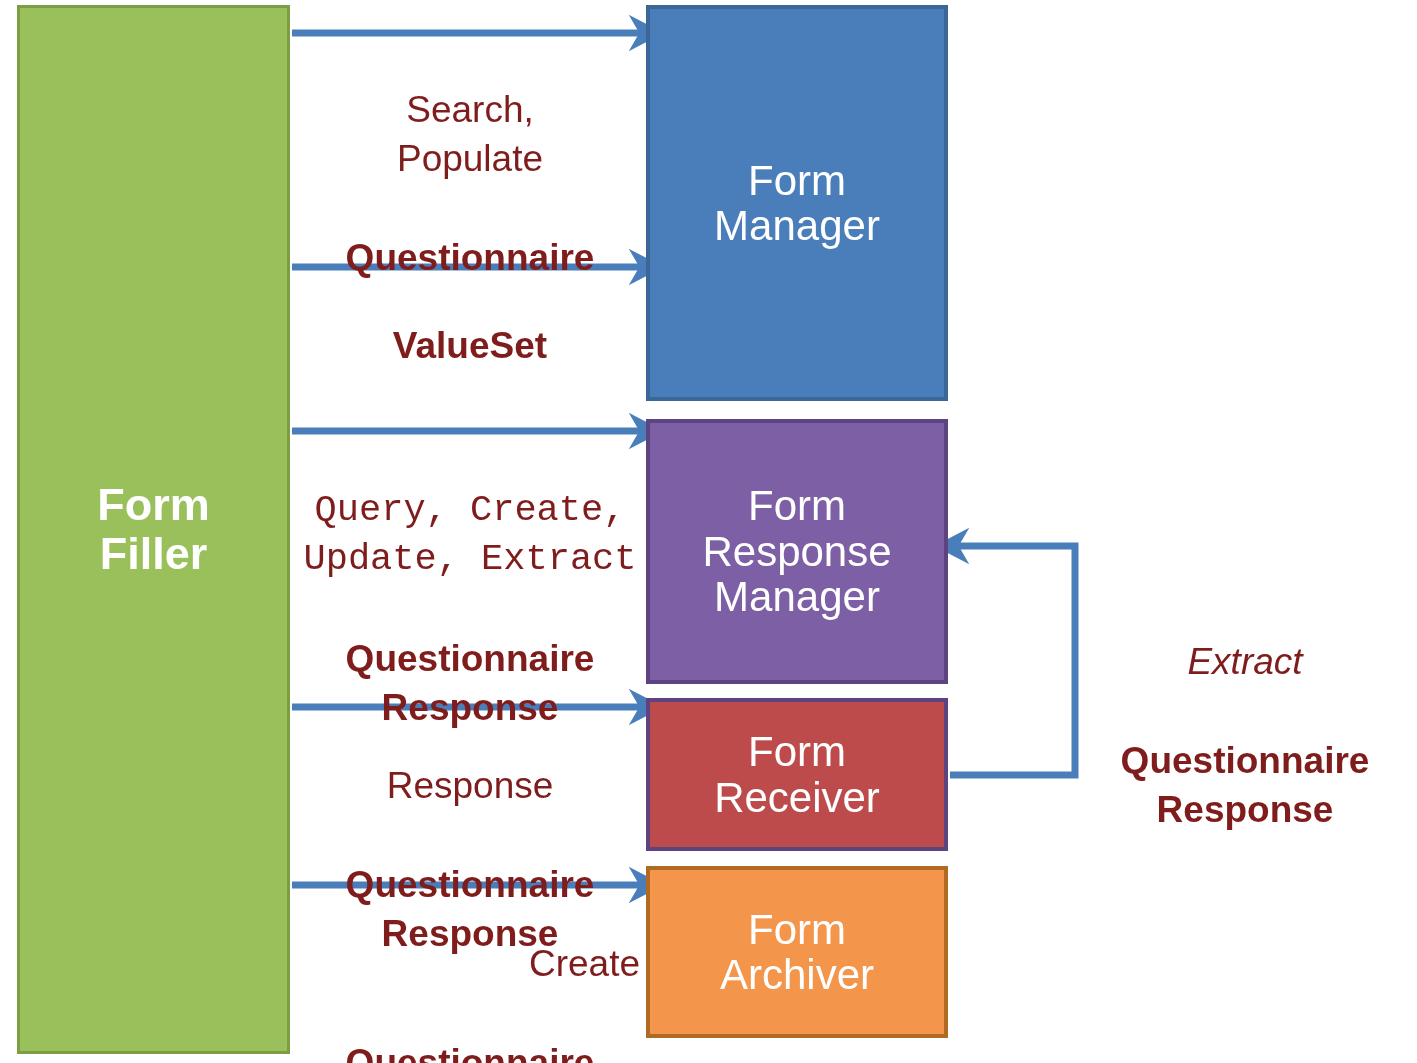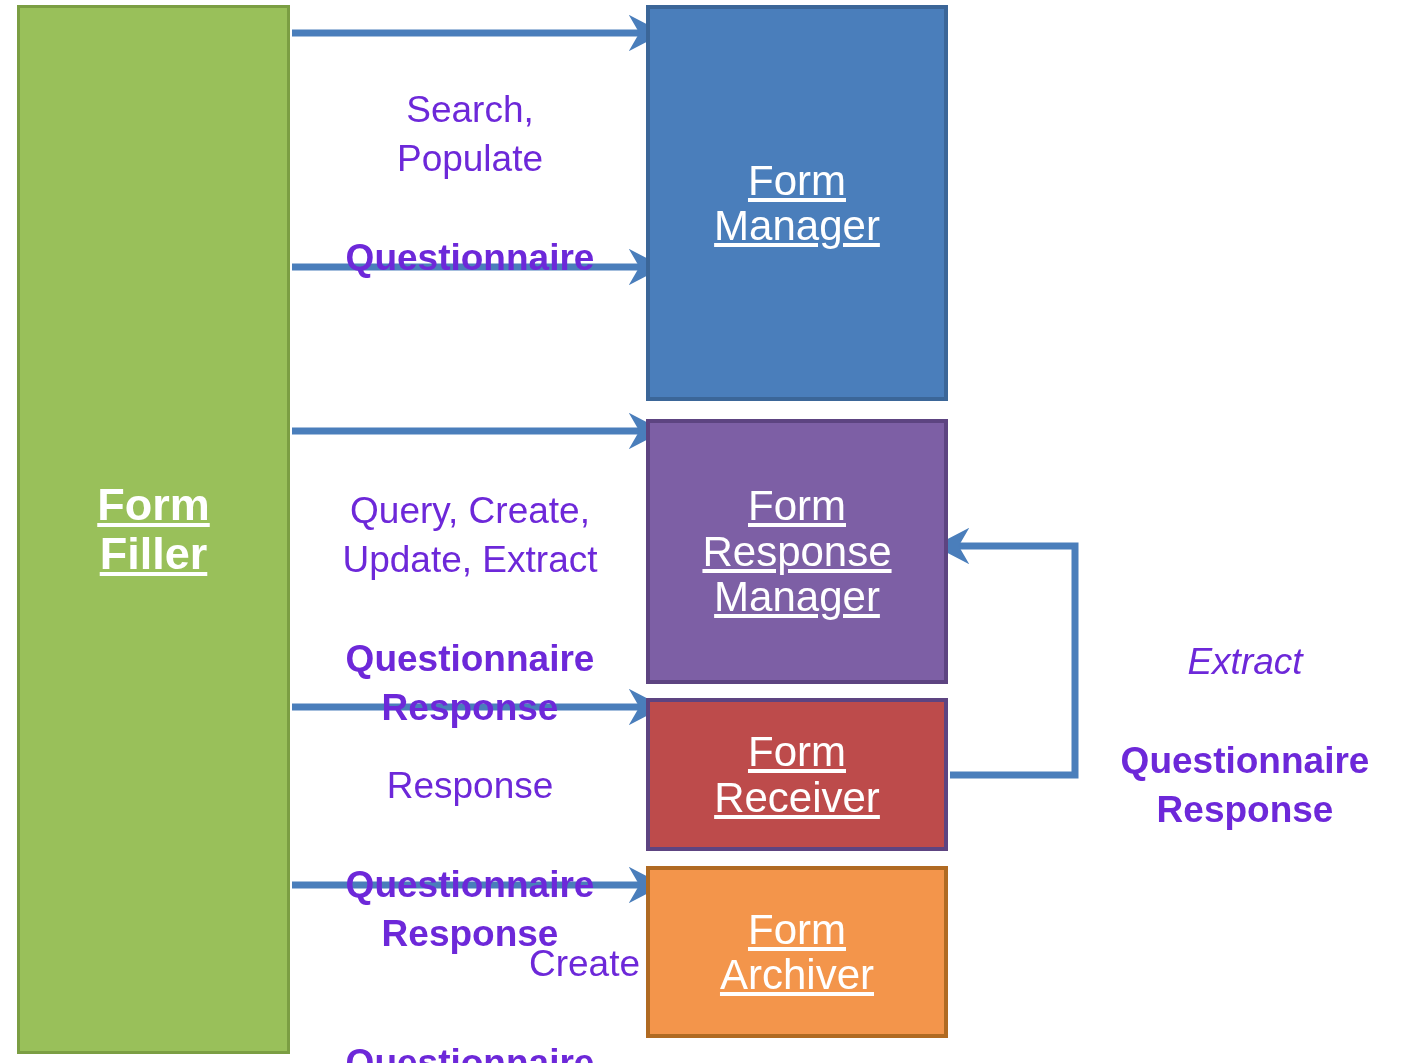--- a/index.html
+++ b/index.html
@@ -20,21 +20,20 @@
   .node {
     position: absolute;
     box-sizing: border-box;
     display: flex;
     align-items: center;
     justify-content: center;
     text-align: center;
     color: #ffffff;
     line-height: 1.08;
     white-space: pre-line;
-    text-decoration: underline;
   }
 
   .node-filler {
     left: 17px;
     top: 5px;
     width: 273px;
     height: 1049px;
     background: #99c05a;
     border: 3px solid #7b9e43;
     font-size: 45px;
@@ -87,21 +86,21 @@
     left: 0;
     top: 0;
     width: 1417px;
     height: 1063px;
   }
 
   
   .edge-label {
     position: absolute;
     text-align: center;
-    color: #6d28d9;
+    color: #7f1d1d;
     font-size: 37px;
     line-height: 1.33;
     white-space: pre-line;
   }
   .edge-label .lbl-verb { font-weight: normal; }
   .edge-label .lbl-res  { font-weight: bold; }
 
   .lbl-search    { left: 300px; top: 36px;  width: 340px; }
   .lbl-read      { left: 300px; top: 272px; width: 340px; }
   .lbl-query     { left: 300px; top: 437px; width: 340px; }
@@ -162,24 +161,25 @@
   <div class="node node-archiver">Form
 Archiver</div>
 
   <div class="edge-label lbl-search">
     <span class="lbl-verb" style="display: block; white-space: pre-line;">Search,
 Populate</span>
     <span class="lbl-res" style="display: block; white-space: pre-line;">Questionnaire</span>
   </div>
 
   <div class="edge-label lbl-read">
+    <span class="lbl-res" style="display: block; white-space: pre-line;">ValueSet</span>
   </div>
 
   <div class="edge-label lbl-query">
-    <span class="lbl-verb" style="display: block; white-space: pre-line;">Query, Create,
+    <span class="lbl-verb" style="display: block; white-space: pre-line; font-family: Liberation Mono, monospace;">Query, Create,
 Update, Extract</span>
     <span class="lbl-res" style="display: block; white-space: pre-line;">Questionnaire
 Response</span>
   </div>
 
   <div class="edge-label lbl-process">
     <span class="lbl-verb" style="display: block; white-space: pre-line;">Response</span>
     <span class="lbl-res" style="display: block; white-space: pre-line;">Questionnaire
 Response</span>
   </div>

